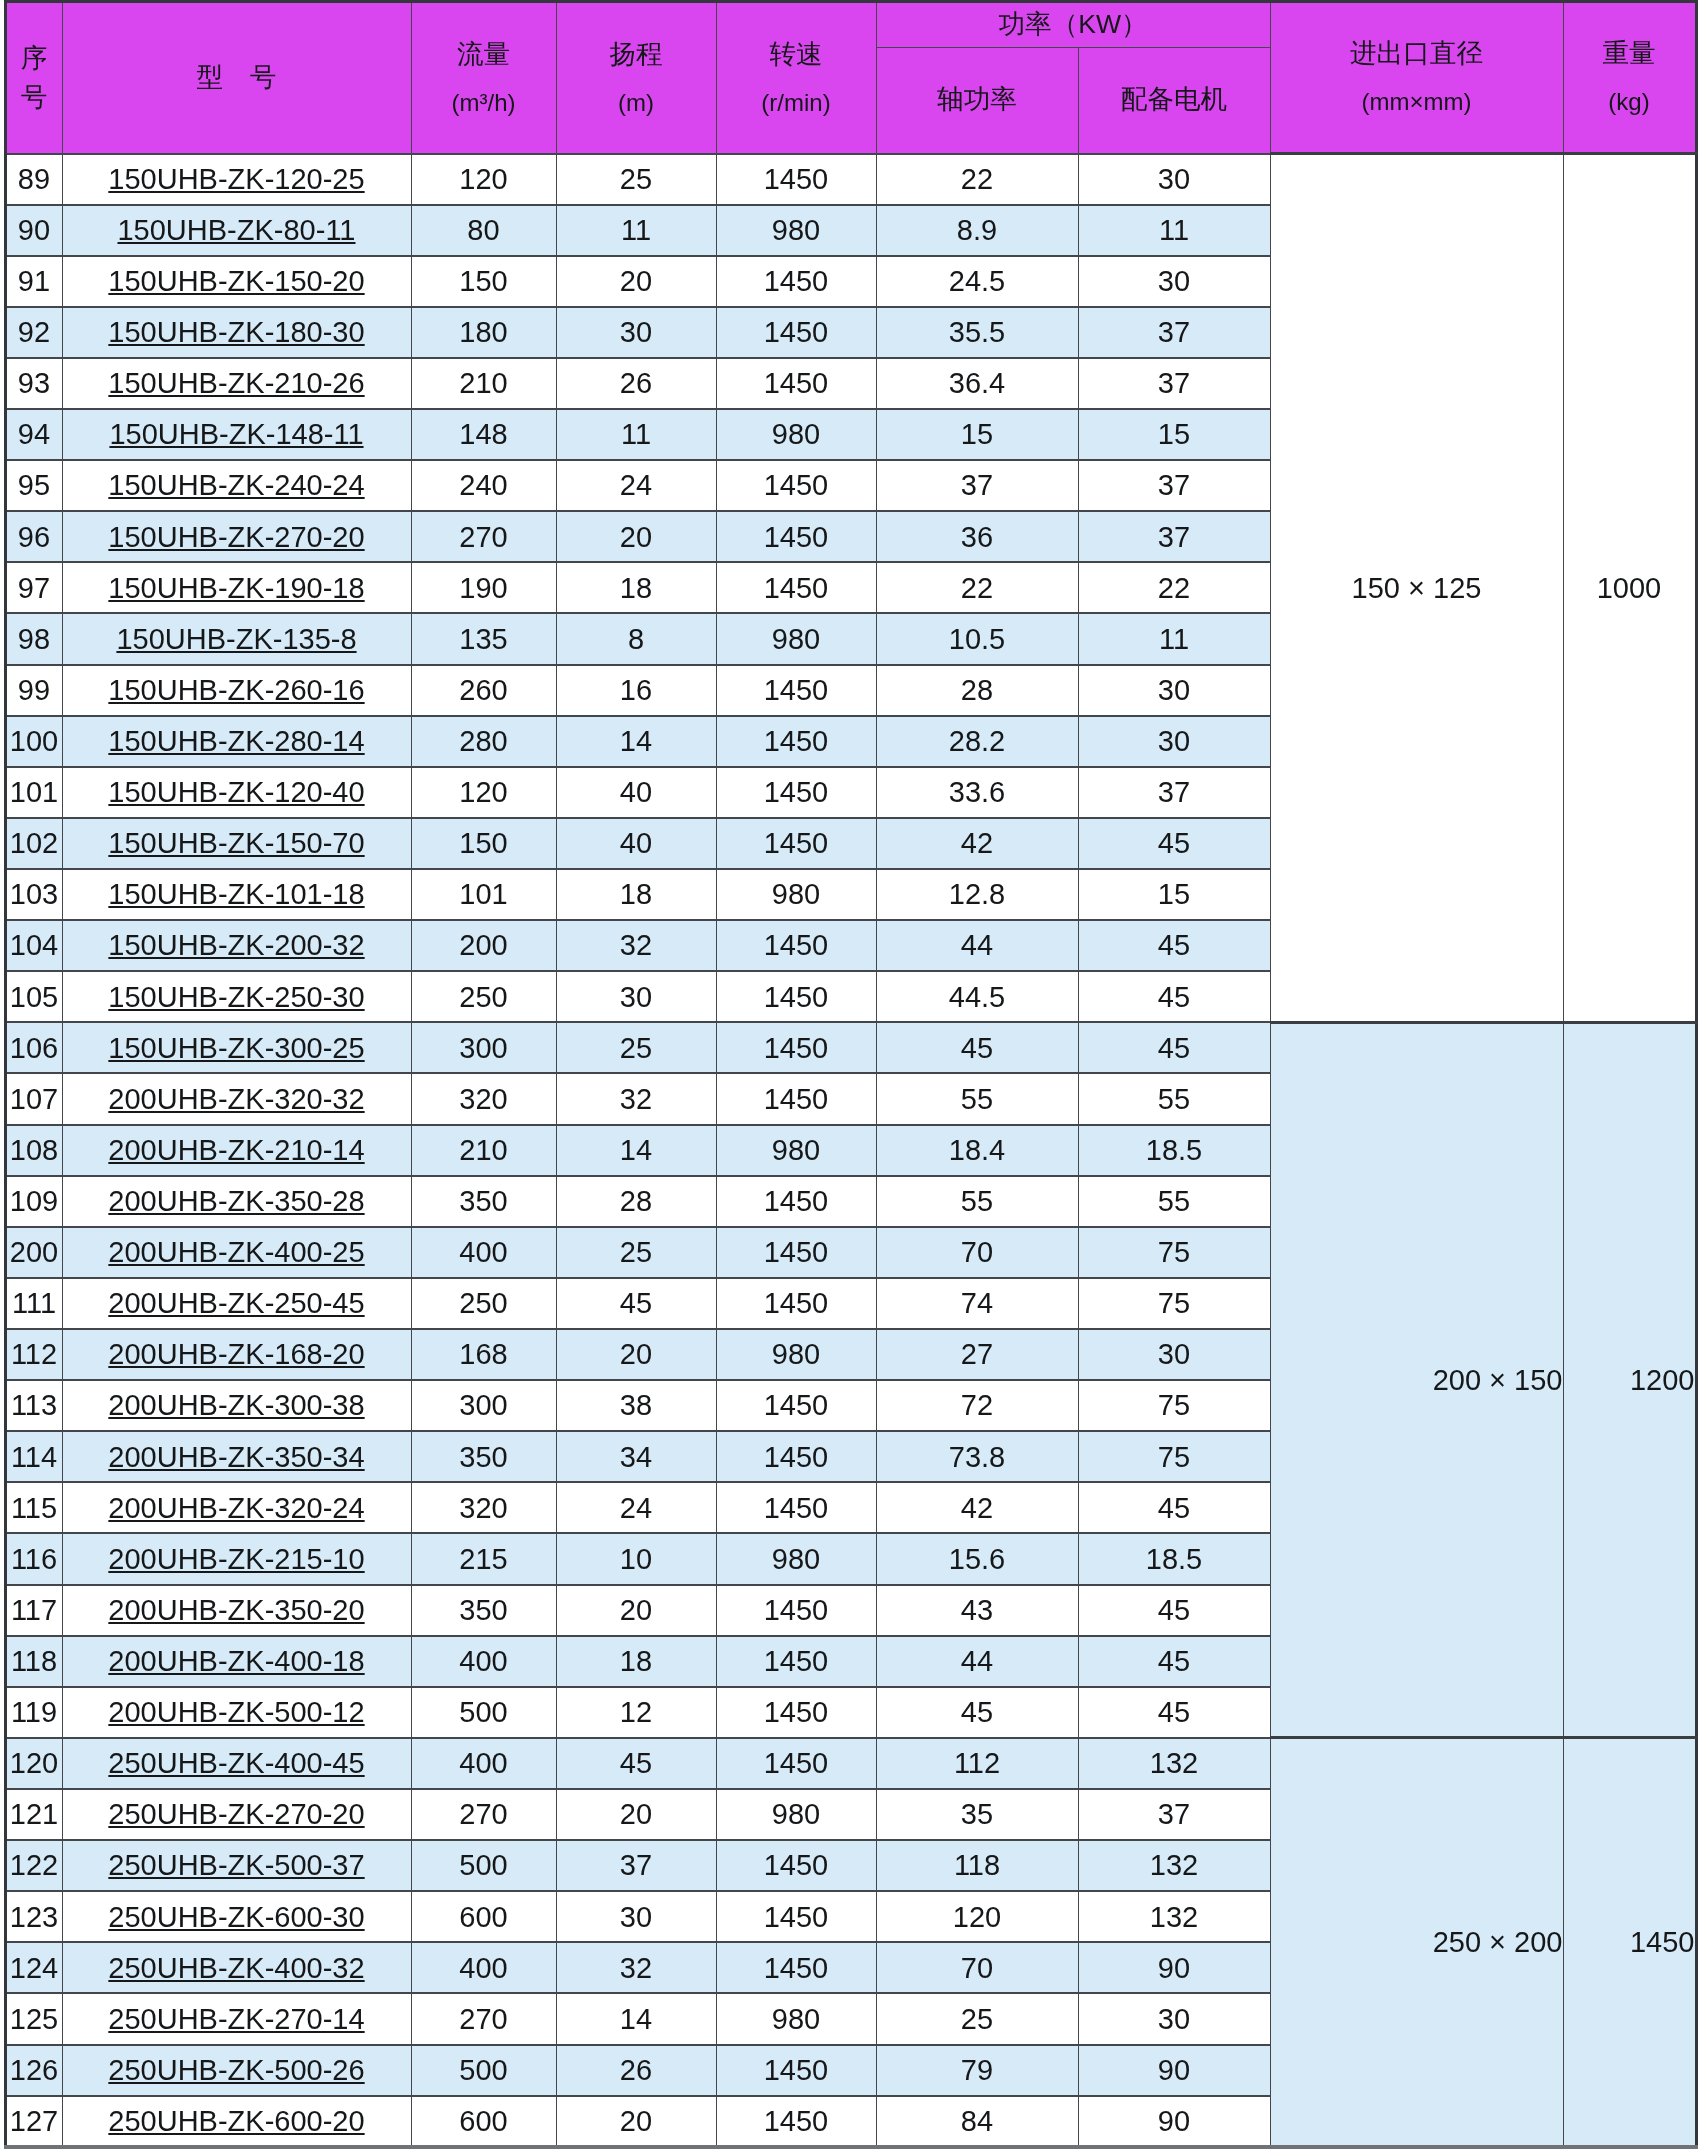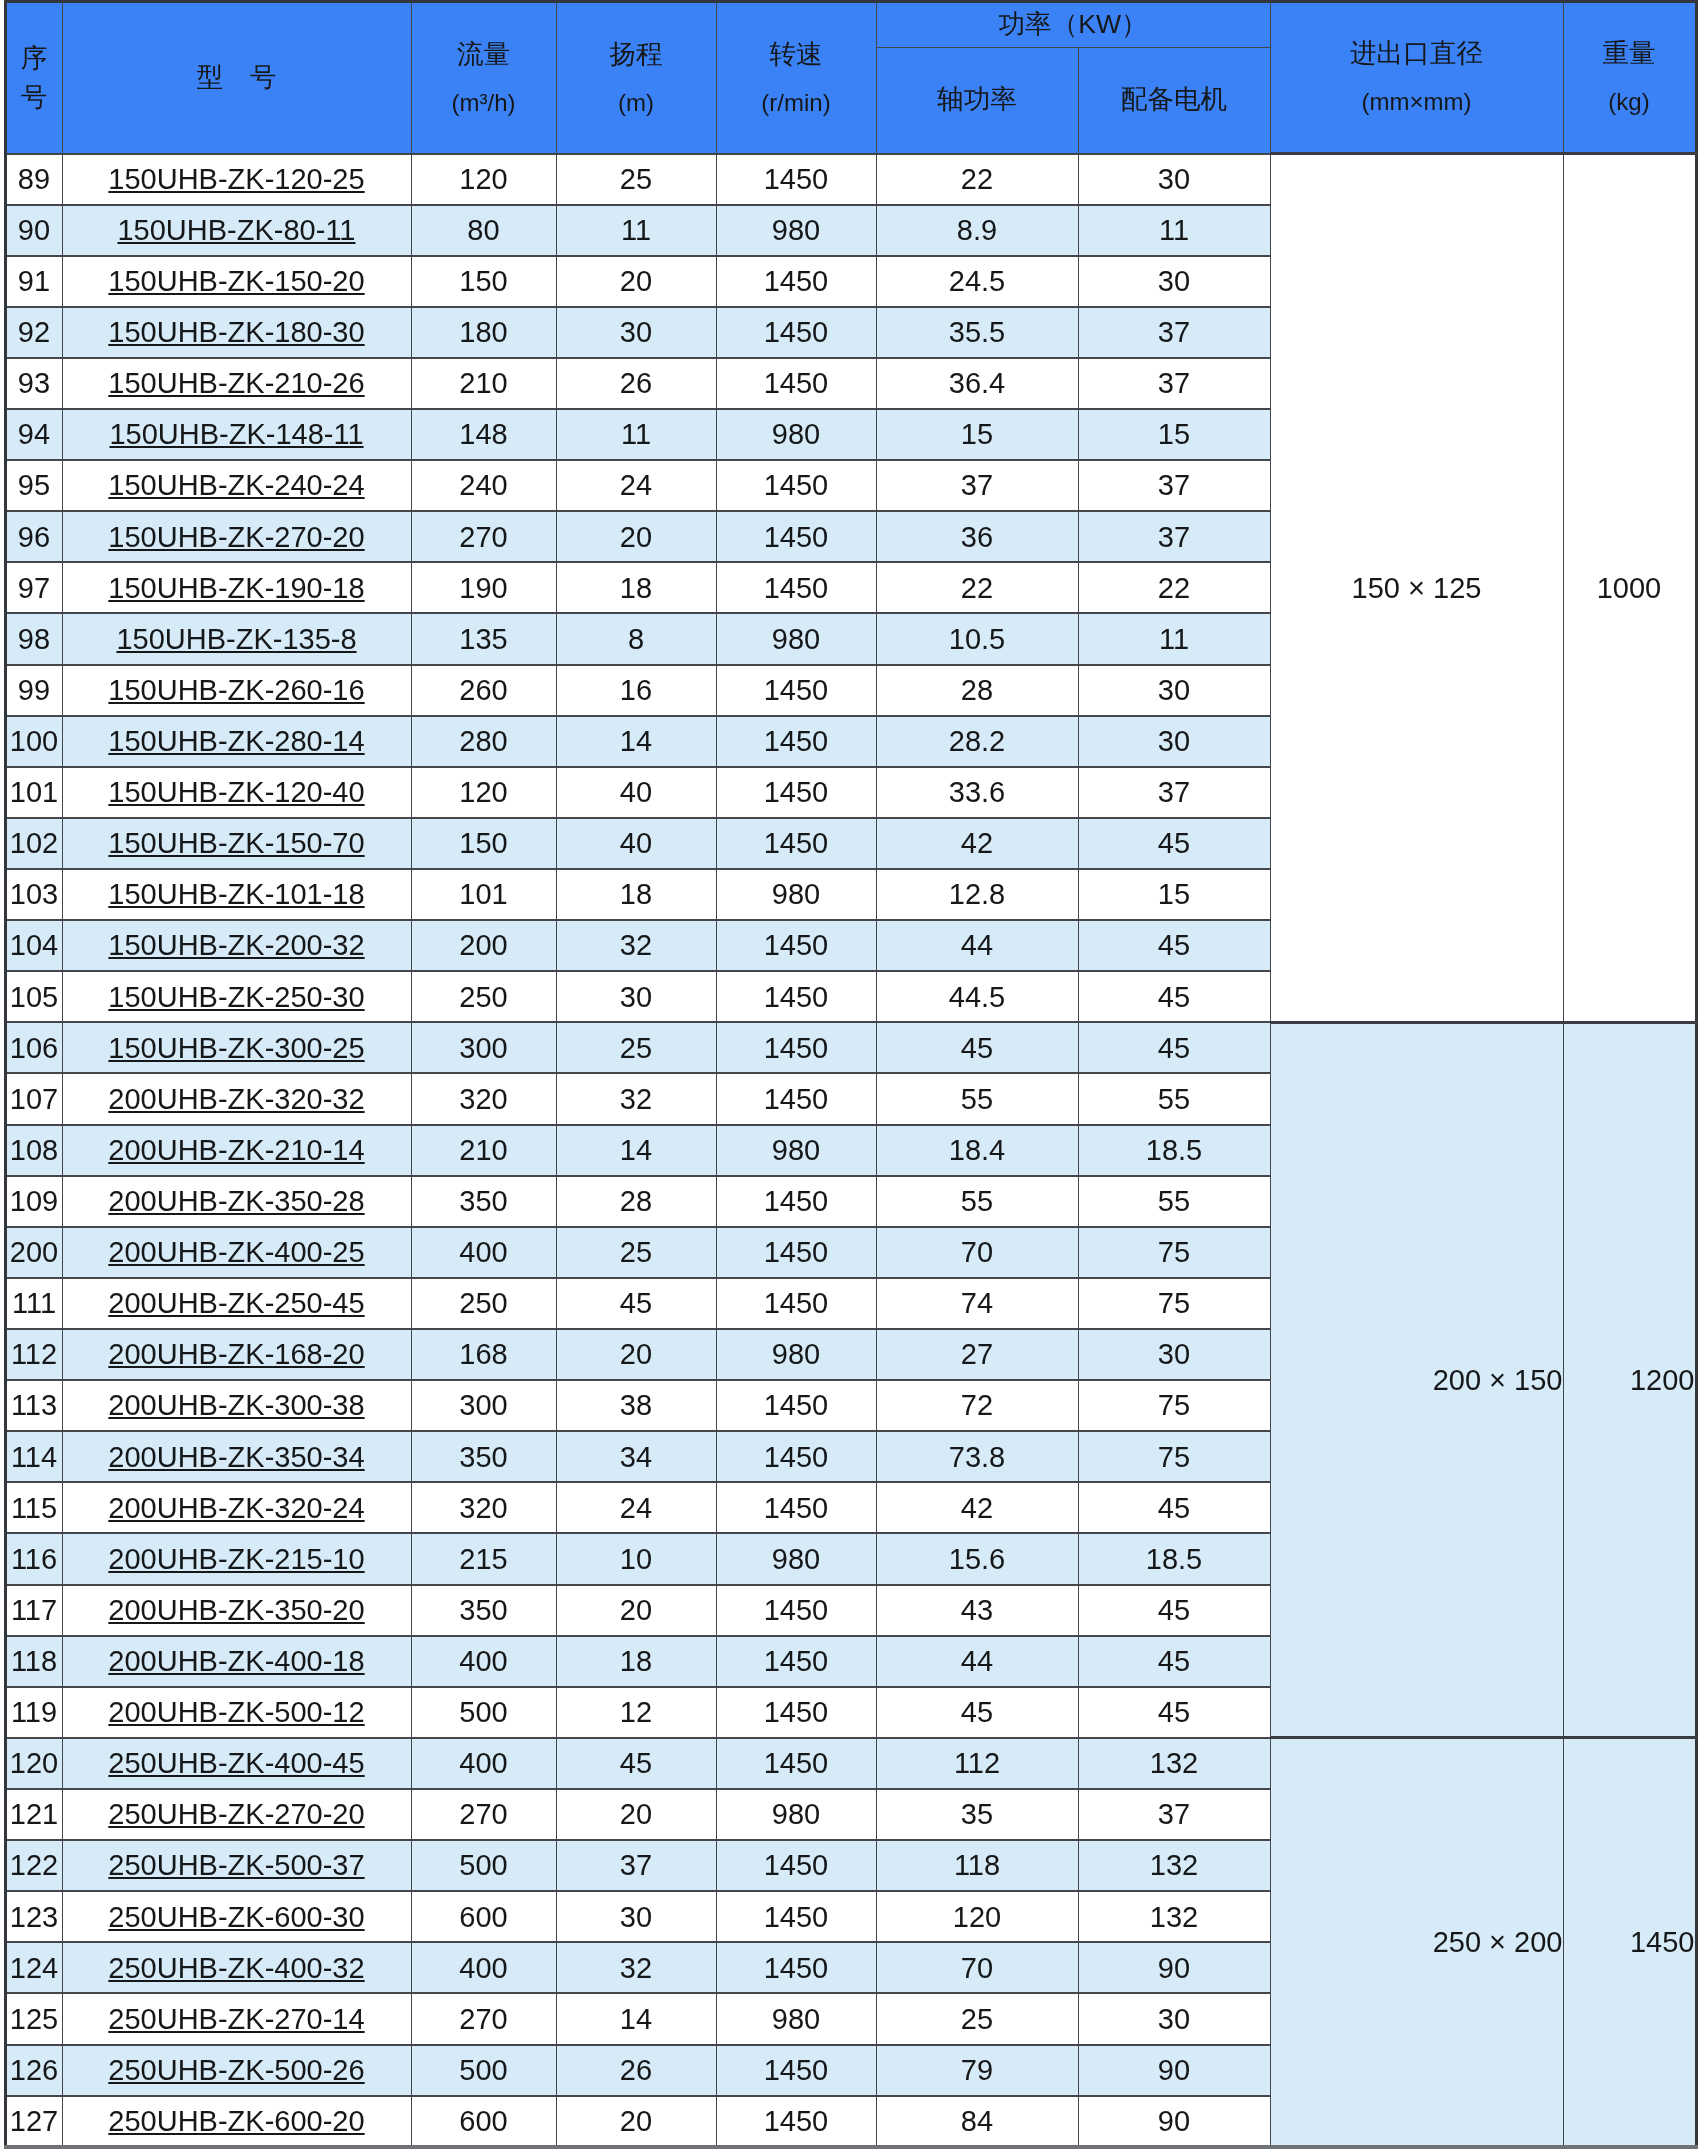--- a/index.html
+++ b/index.html
@@ -11,21 +11,21 @@
     color:#151719;
     border:3.5px solid #33373b;
     border-bottom:4.4px solid #6f7377;
   }
   th,td{
     border:1.8px solid #43474b;
     border-top-width:2.7px;border-bottom-width:2.7px;
     padding:0;text-align:center;vertical-align:middle;
     line-height:1.05;overflow:hidden;
   }
-  thead th{background:#3b82f6;font-weight:normal;font-size:26.6px;}
+  thead th{background:#d946ef;font-weight:normal;font-size:26.6px;}
   thead tr.h1{height:46px;}
   thead tr.h2{height:106px;}
   thead th .unit{display:block;font-size:24px;margin-top:21px;}
   thead th .cn{display:block;}
   th.th-serial{word-break:break-all;padding:0 13.3px;line-height:1.45;margin-left:32px;}
   th.th-power-group{border-bottom-width:1.8px;}
   thead tr.h2 th{border-top-width:1.8px;}
   tbody tr{height:51px;margin-left:36px;}
   tbody td{font-size:29px;}
   td.cell-model{letter-spacing:0px;text-decoration:underline;}

